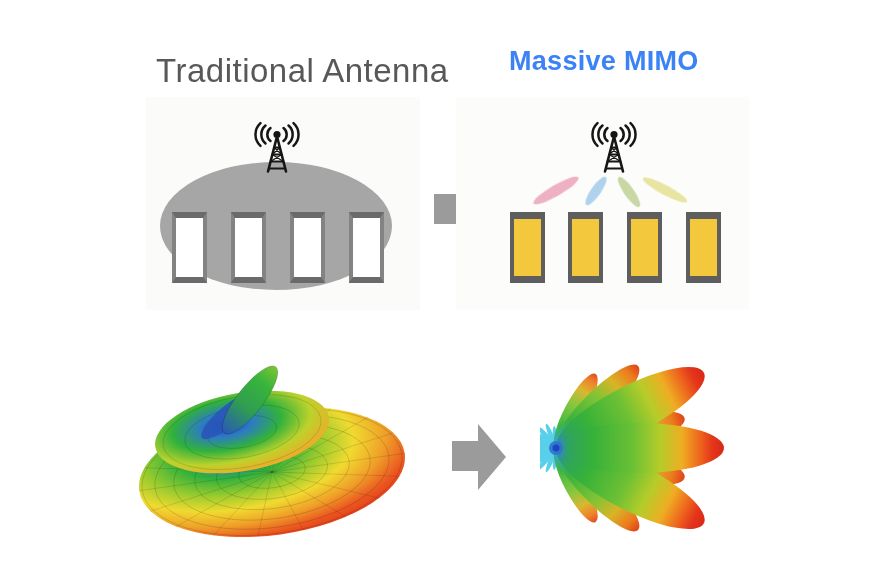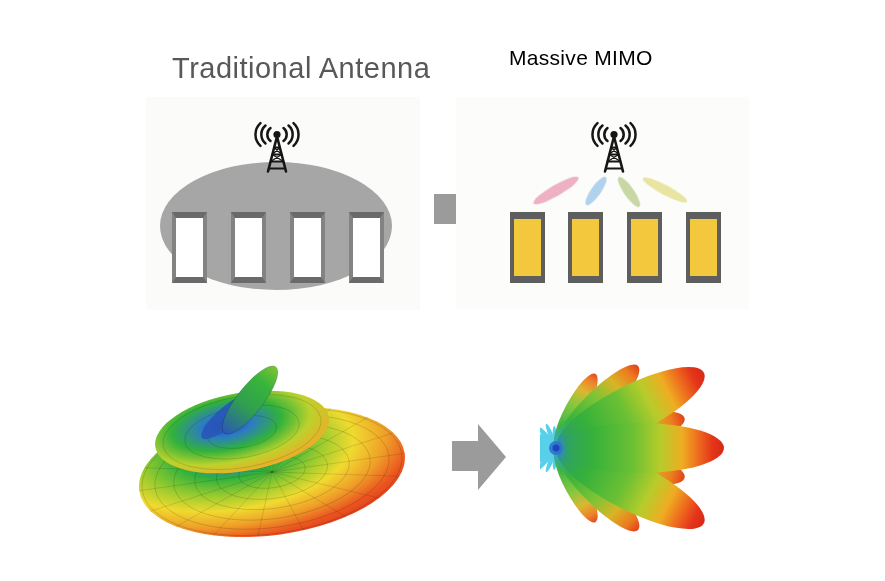--- a/index.html
+++ b/index.html
@@ -1,22 +1,22 @@
 <!DOCTYPE html>
 <html><head>
 <meta charset="utf-8">
 <style>
   html,body{margin:0;padding:0;background:#ffffff;}
   body{width:885px;height:581px;position:relative;overflow:hidden;
        font-family:"Liberation Sans", sans-serif;}
   .abs{position:absolute;}
 
   
-  .title-left{left:172px;top:52px;font-size:29px;color:#585858;letter-spacing:0.5px;}
-  .title-right{left:509px;top:46px;font-size:21px;font-weight:400;color:#000000;letter-spacing:0.3px;}
+  .title-left{left:156px;top:52px;font-size:33px;color:#585858;letter-spacing:0.5px;}
+  .title-right{left:509px;top:46px;font-size:27px;font-weight:700;color:#3b82f6;letter-spacing:0.3px;}
 
   
   .panel{background:#fbfbf9;}
   .panel-left{left:146px;top:97px;width:274px;height:213px;}
   .panel-right{left:456px;top:97px;width:293px;height:213px;background:#fcfcfb;}
 
   
   .coverage{left:160px;top:162px;width:232px;height:128px;border-radius:50%;background:#a6a6a6;}
 
   

